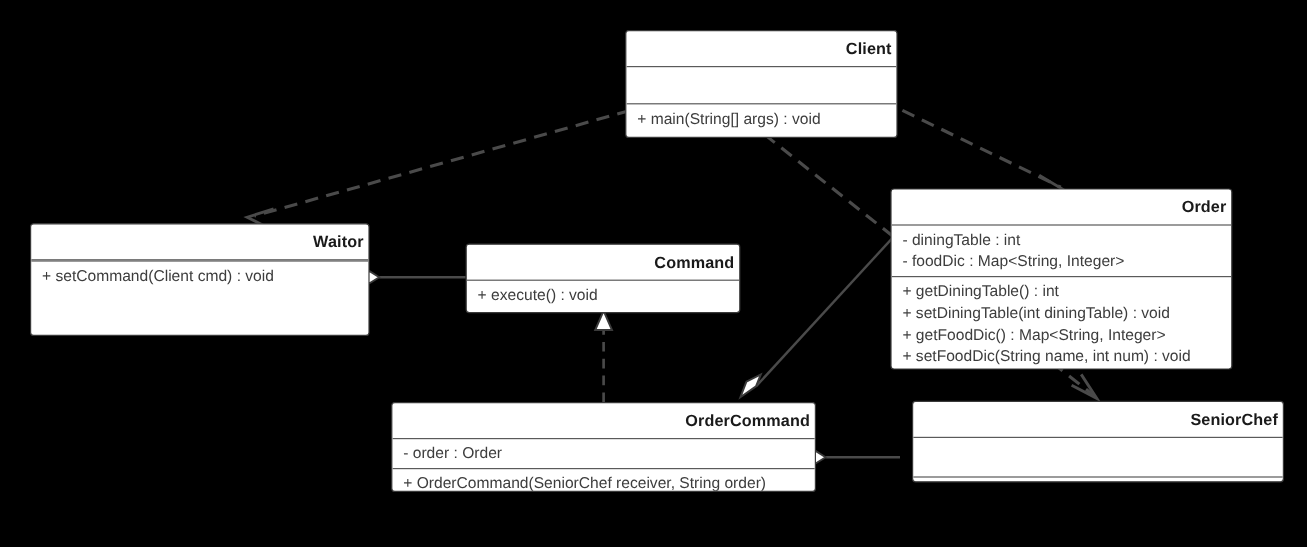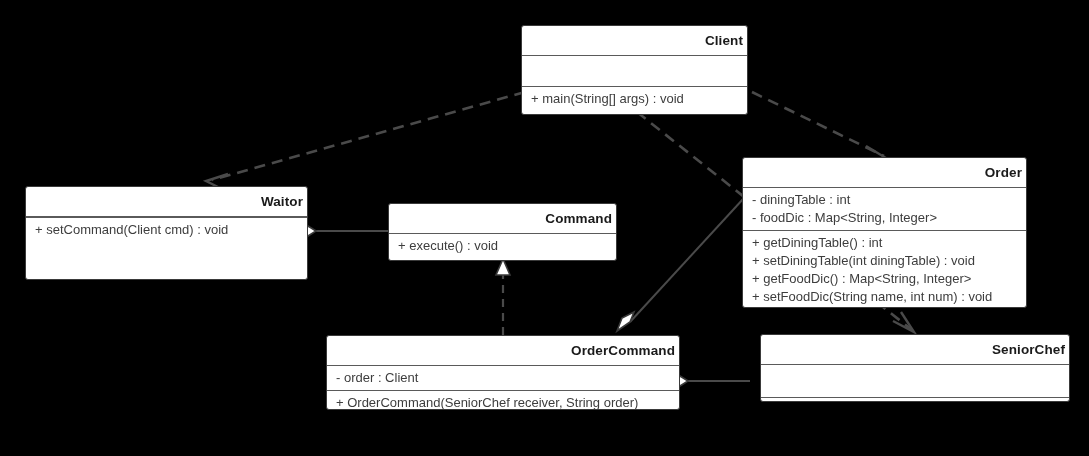--- a/index.html
+++ b/index.html
@@ -143,21 +143,21 @@
     <div class="uml-sep"></div>
     <div class="uml-compartment">
       <div class="uml-member">+ execute() : void</div>
     </div>
   </div>
 
   <div class="uml-class" style="left:326px; top:335px; width:354px; height:75px;">
     <div class="uml-title">OrderCommand</div>
     <div class="uml-sep"></div>
     <div class="uml-compartment">
-      <div class="uml-member">- order : Client</div>
+      <div class="uml-member">- order : Order</div>
     </div>
     <div class="uml-sep"></div>
     <div class="uml-compartment">
       <div class="uml-member">+ OrderCommand(SeniorChef receiver, String order)</div>
 
     </div>
   </div>
 
   <div class="uml-class" style="left:750px; top:334px; width:310px; height:68px;margin-left:10px;">
     <div class="uml-title">SeniorChef</div>

